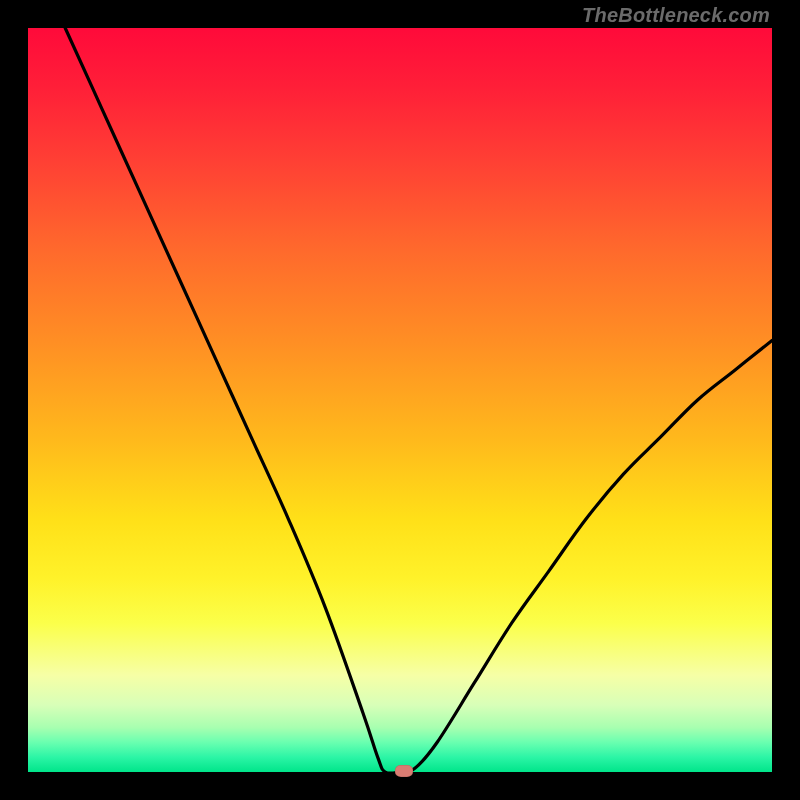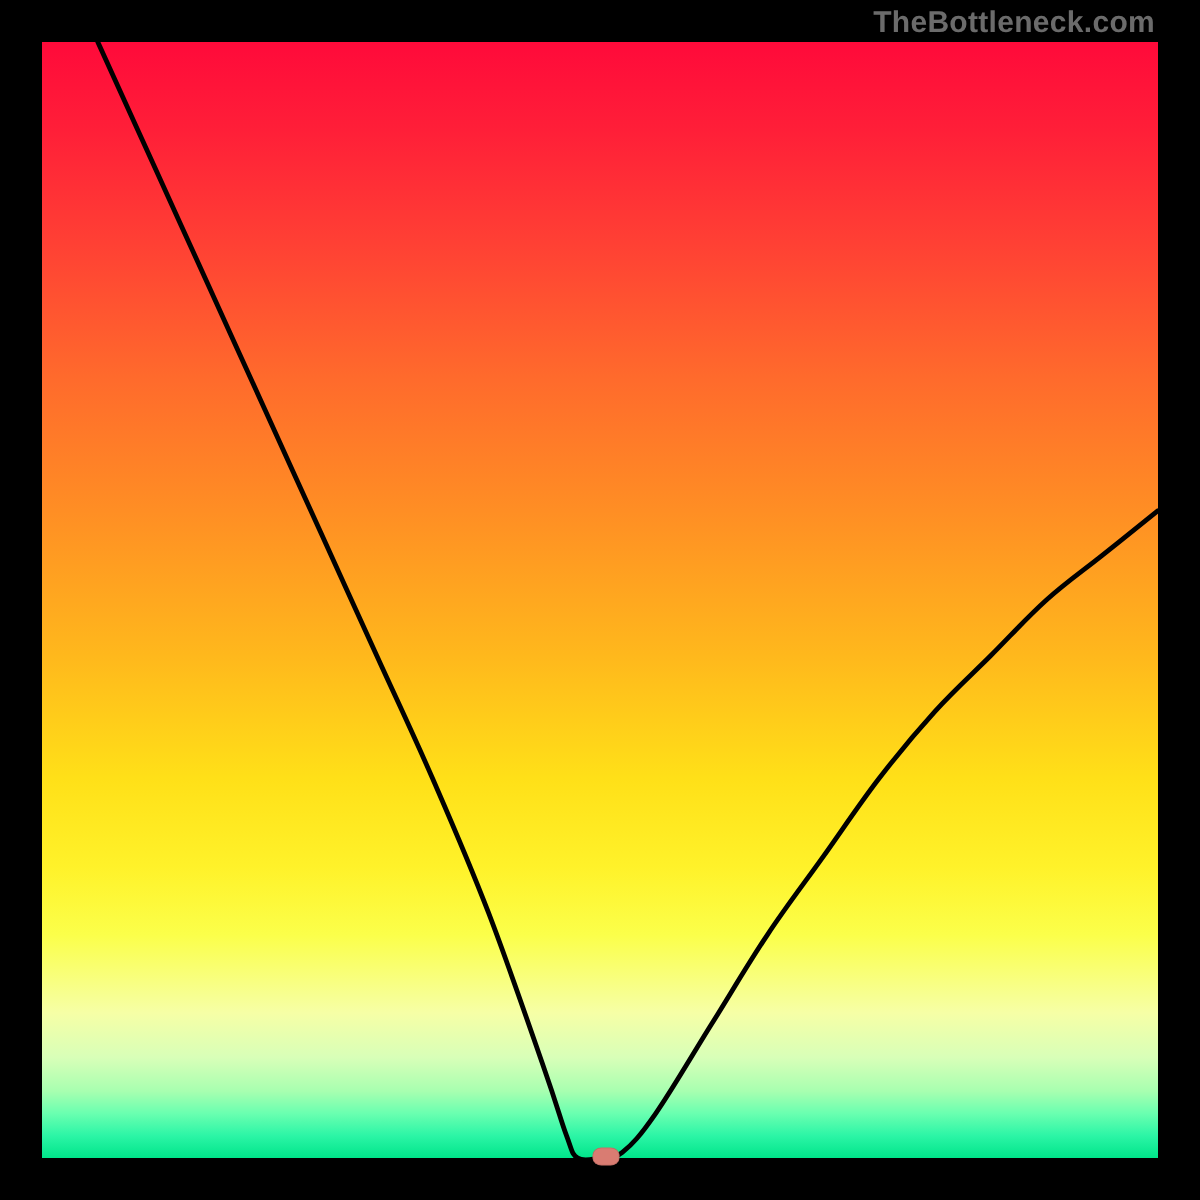--- a/index.html
+++ b/index.html
@@ -8,20 +8,21 @@
     width: 800px;
     height: 800px;
     background: #000;
     overflow: hidden;
   }
   .frame {
     position: relative;
     width: 800px;
     height: 572px;
     background: #000;
+    font-style: italic;
   }
   .plot-area {
     position: absolute;
     left: 28px;
     top: 28px;
     width: 744px;
     height: 744px;
     
     background: linear-gradient(to bottom,
       #ff0a3a 0%,

